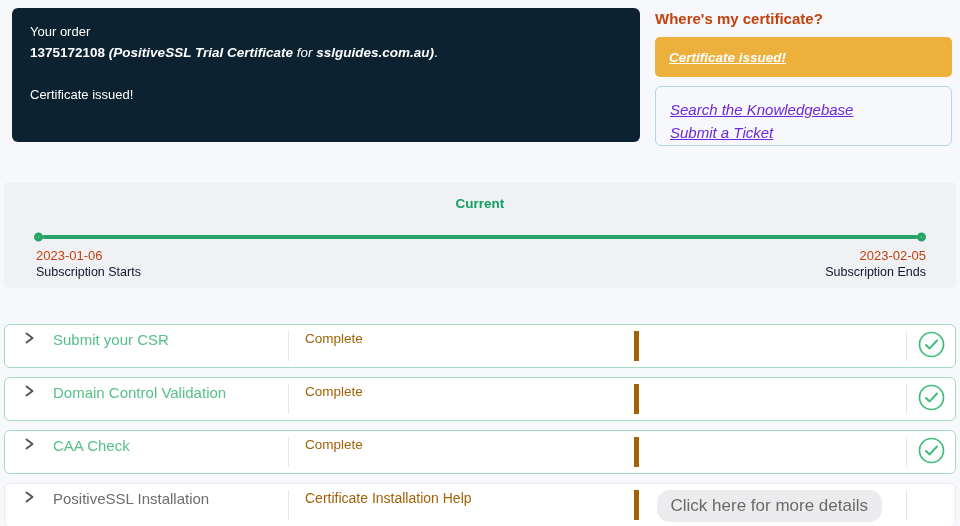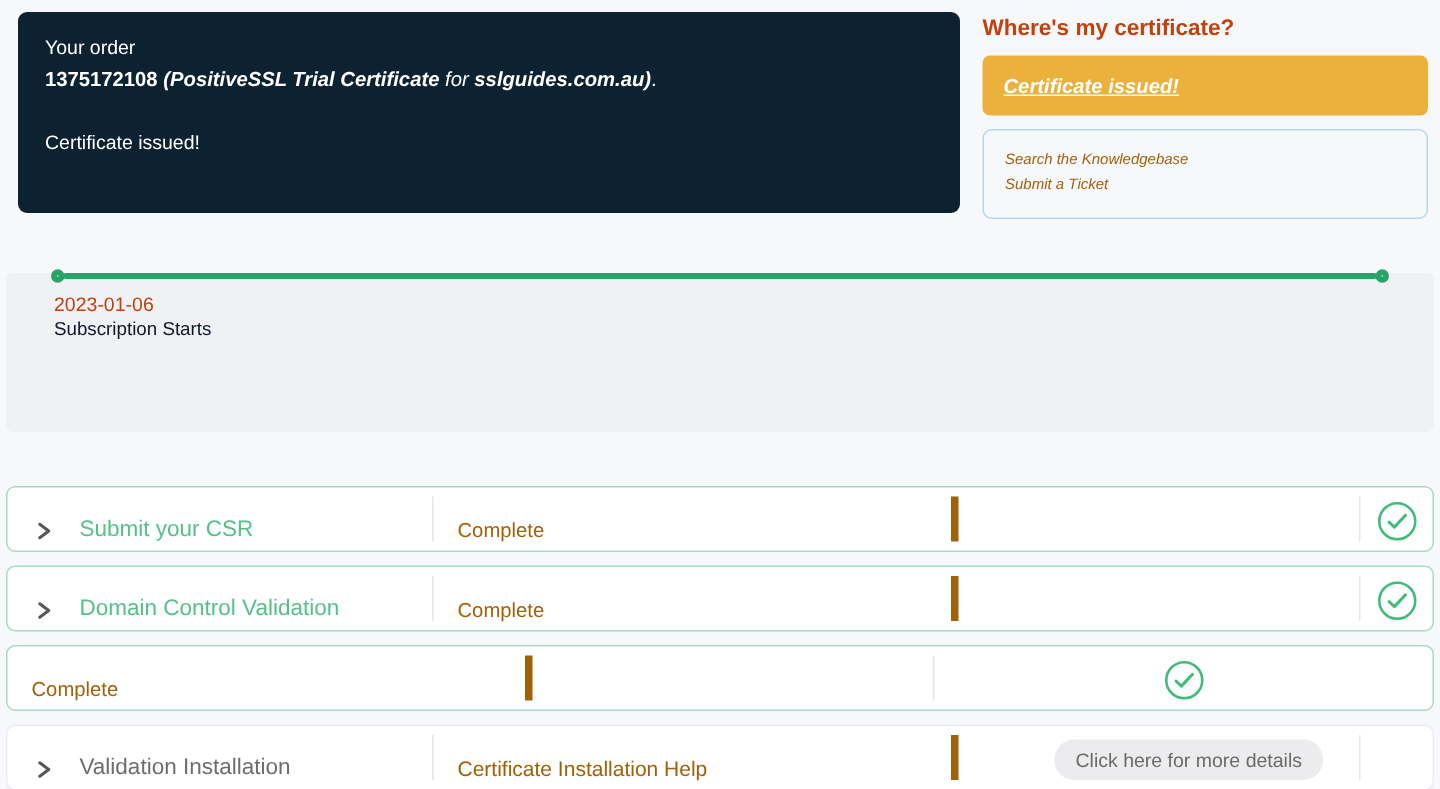--- a/index.html
+++ b/index.html
@@ -35,22 +35,22 @@
     text-decoration: underline; font-size: 13.5px;
     font-family: "Liberation Sans", sans-serif;
     cursor: pointer;
   }
   .links-box {
     border: 1px solid #b5d7ee; border-radius: 6px;
     margin-top: 9px; padding: 12px 14px; height: 60px;
     background: transparent;
   }
   .help-link {
-    display: block; color: #a16207; font-style: italic;
-    font-size: 10px; margin: 2px 0 6px 0;
+    display: block; color: #6d28d9; font-style: italic;
+    text-decoration: underline; font-size: 15px; margin: 2px 0 6px 0;
     cursor: pointer;
   }
 
   
   .timeline-panel {
     margin: 36px 4px 0 4px; height: 106px;
     background: #f0f1f4; border-radius: 5px;
   }
   .current-label {
     text-align: center; color: #13a162; font-weight: bold;
@@ -73,34 +73,34 @@
   .date-end   { text-align: right; }
 
   
   .steps { margin: 36px 4px 0 4px; }
   .step-row {
     display: flex; align-items: stretch; height: 44px;
     background: #fff; border: 1px solid #a5dbc0; border-radius: 6px;
     margin-bottom: 9px;
   }
   .step-row.pending { border-color: #e9ebf0; }
-  .cell { display: flex; align-items: flex-end; margin: 6px 0; }
+  .cell { display: flex; align-items: flex-start; margin: 6px 0; }
   .cell.c1 { width: 284px; padding-left: 18px; gap: 17px; border-right: 1px solid #e6e6ea; }
   .cell.c2 { width: 350px; padding-left: 16px; border-right: 5px solid #a16207;
              font-size: 13.5px; color: #a16207; }
   .cell.c3 { width: 268px; justify-content: flex-end; padding-right: 24px;
              border-right: 1px solid #e6e6ea; }
   .cell.c4 { flex: 1; justify-content: center; }
   .step-row.pending .cell.c2 { font-size: 14px; }
   .chevron { display: flex; align-items: center; cursor: pointer; }
   .step-title { font-size: 15px; color: #57c08a; }
   .step-row.pending .step-title { color: #6d6d6d; }
   .pill {
     background: #ececee; border: none; border-radius: 13px;
-    padding: 6px 14px; font-size: 13px; color: #6a6a6a;
+    padding: 6px 14px; font-size: 17px; color: #6a6a6a;
     font-family: "Liberation Sans", sans-serif; cursor: pointer;
   }
   .check-icon { display: flex; }
 </style>
 </head>
 <body>
 
 <div class="top-section">
 
   <div class="order-box">
@@ -119,28 +119,33 @@
     <button class="issued-button">Certificate issued!</button>
     <div class="links-box">
       <a class="help-link">Search the Knowledgebase</a>
       <a class="help-link">Submit a Ticket</a>
     </div>
   </div>
 
 </div>
 
 <div class="timeline-panel">
+  <div class="current-label">Current</div>
   <div class="track">
     <span class="dot left"></span>
     <span class="dot right"></span>
   </div>
   <div class="dates">
     <div class="date-start">
       <div class="date-value">2023-01-06</div>
       <div class="date-sub">Subscription Starts</div>
+    </div>
+    <div class="date-end">
+      <div class="date-value">2023-02-05</div>
+      <div class="date-sub">Subscription Ends</div>
     </div>
   </div>
 </div>
 
 <div class="steps">
 
   <div class="step-row">
     <div class="cell c1">
       <span class="chevron">
         <svg width="13" height="14" viewBox="0 0 13 14">
@@ -176,40 +181,48 @@
       <span class="check-icon">
         <svg width="27" height="27" viewBox="0 0 27 27">
             <circle cx="13.5" cy="13.5" r="12" fill="none" stroke="#3fbc78" stroke-width="1.7"></circle>
             <path d="M8 14 l3.6 3.4 L19 9.5" fill="none" stroke="#3fbc78" stroke-width="2" stroke-linecap="round" stroke-linejoin="round"></path>
           </svg>
       </span>
     </div>
   </div>
 
   <div class="step-row">
+    <div class="cell c1">
+      <span class="chevron">
+        <svg width="13" height="14" viewBox="0 0 13 14">
+            <polyline points="3.5,2.5 9.5,7 3.5,11.5" fill="none" stroke="#565656" stroke-width="2" stroke-linecap="round" stroke-linejoin="round"></polyline>
+          </svg>
+      </span>
+      <span class="step-title">CAA Check</span>
+    </div>
     <div class="cell c2">Complete</div>
     <div class="cell c3"></div>
     <div class="cell c4">
       <span class="check-icon">
         <svg width="27" height="27" viewBox="0 0 27 27">
             <circle cx="13.5" cy="13.5" r="12" fill="none" stroke="#3fbc78" stroke-width="1.7"></circle>
             <path d="M8 14 l3.6 3.4 L19 9.5" fill="none" stroke="#3fbc78" stroke-width="2" stroke-linecap="round" stroke-linejoin="round"></path>
           </svg>
       </span>
     </div>
   </div>
 
   <div class="step-row pending">
     <div class="cell c1">
       <span class="chevron">
         <svg width="13" height="14" viewBox="0 0 13 14">
             <polyline points="3.5,2.5 9.5,7 3.5,11.5" fill="none" stroke="#565656" stroke-width="2" stroke-linecap="round" stroke-linejoin="round"></polyline>
           </svg>
       </span>
-      <span class="step-title">Validation Installation</span>
+      <span class="step-title">PositiveSSL Installation</span>
     </div>
     <div class="cell c2">Certificate Installation Help</div>
     <div class="cell c3">
       <button class="pill">Click here for more details</button>
     </div>
     <div class="cell c4"></div>
   </div>
 
 </div>
 

